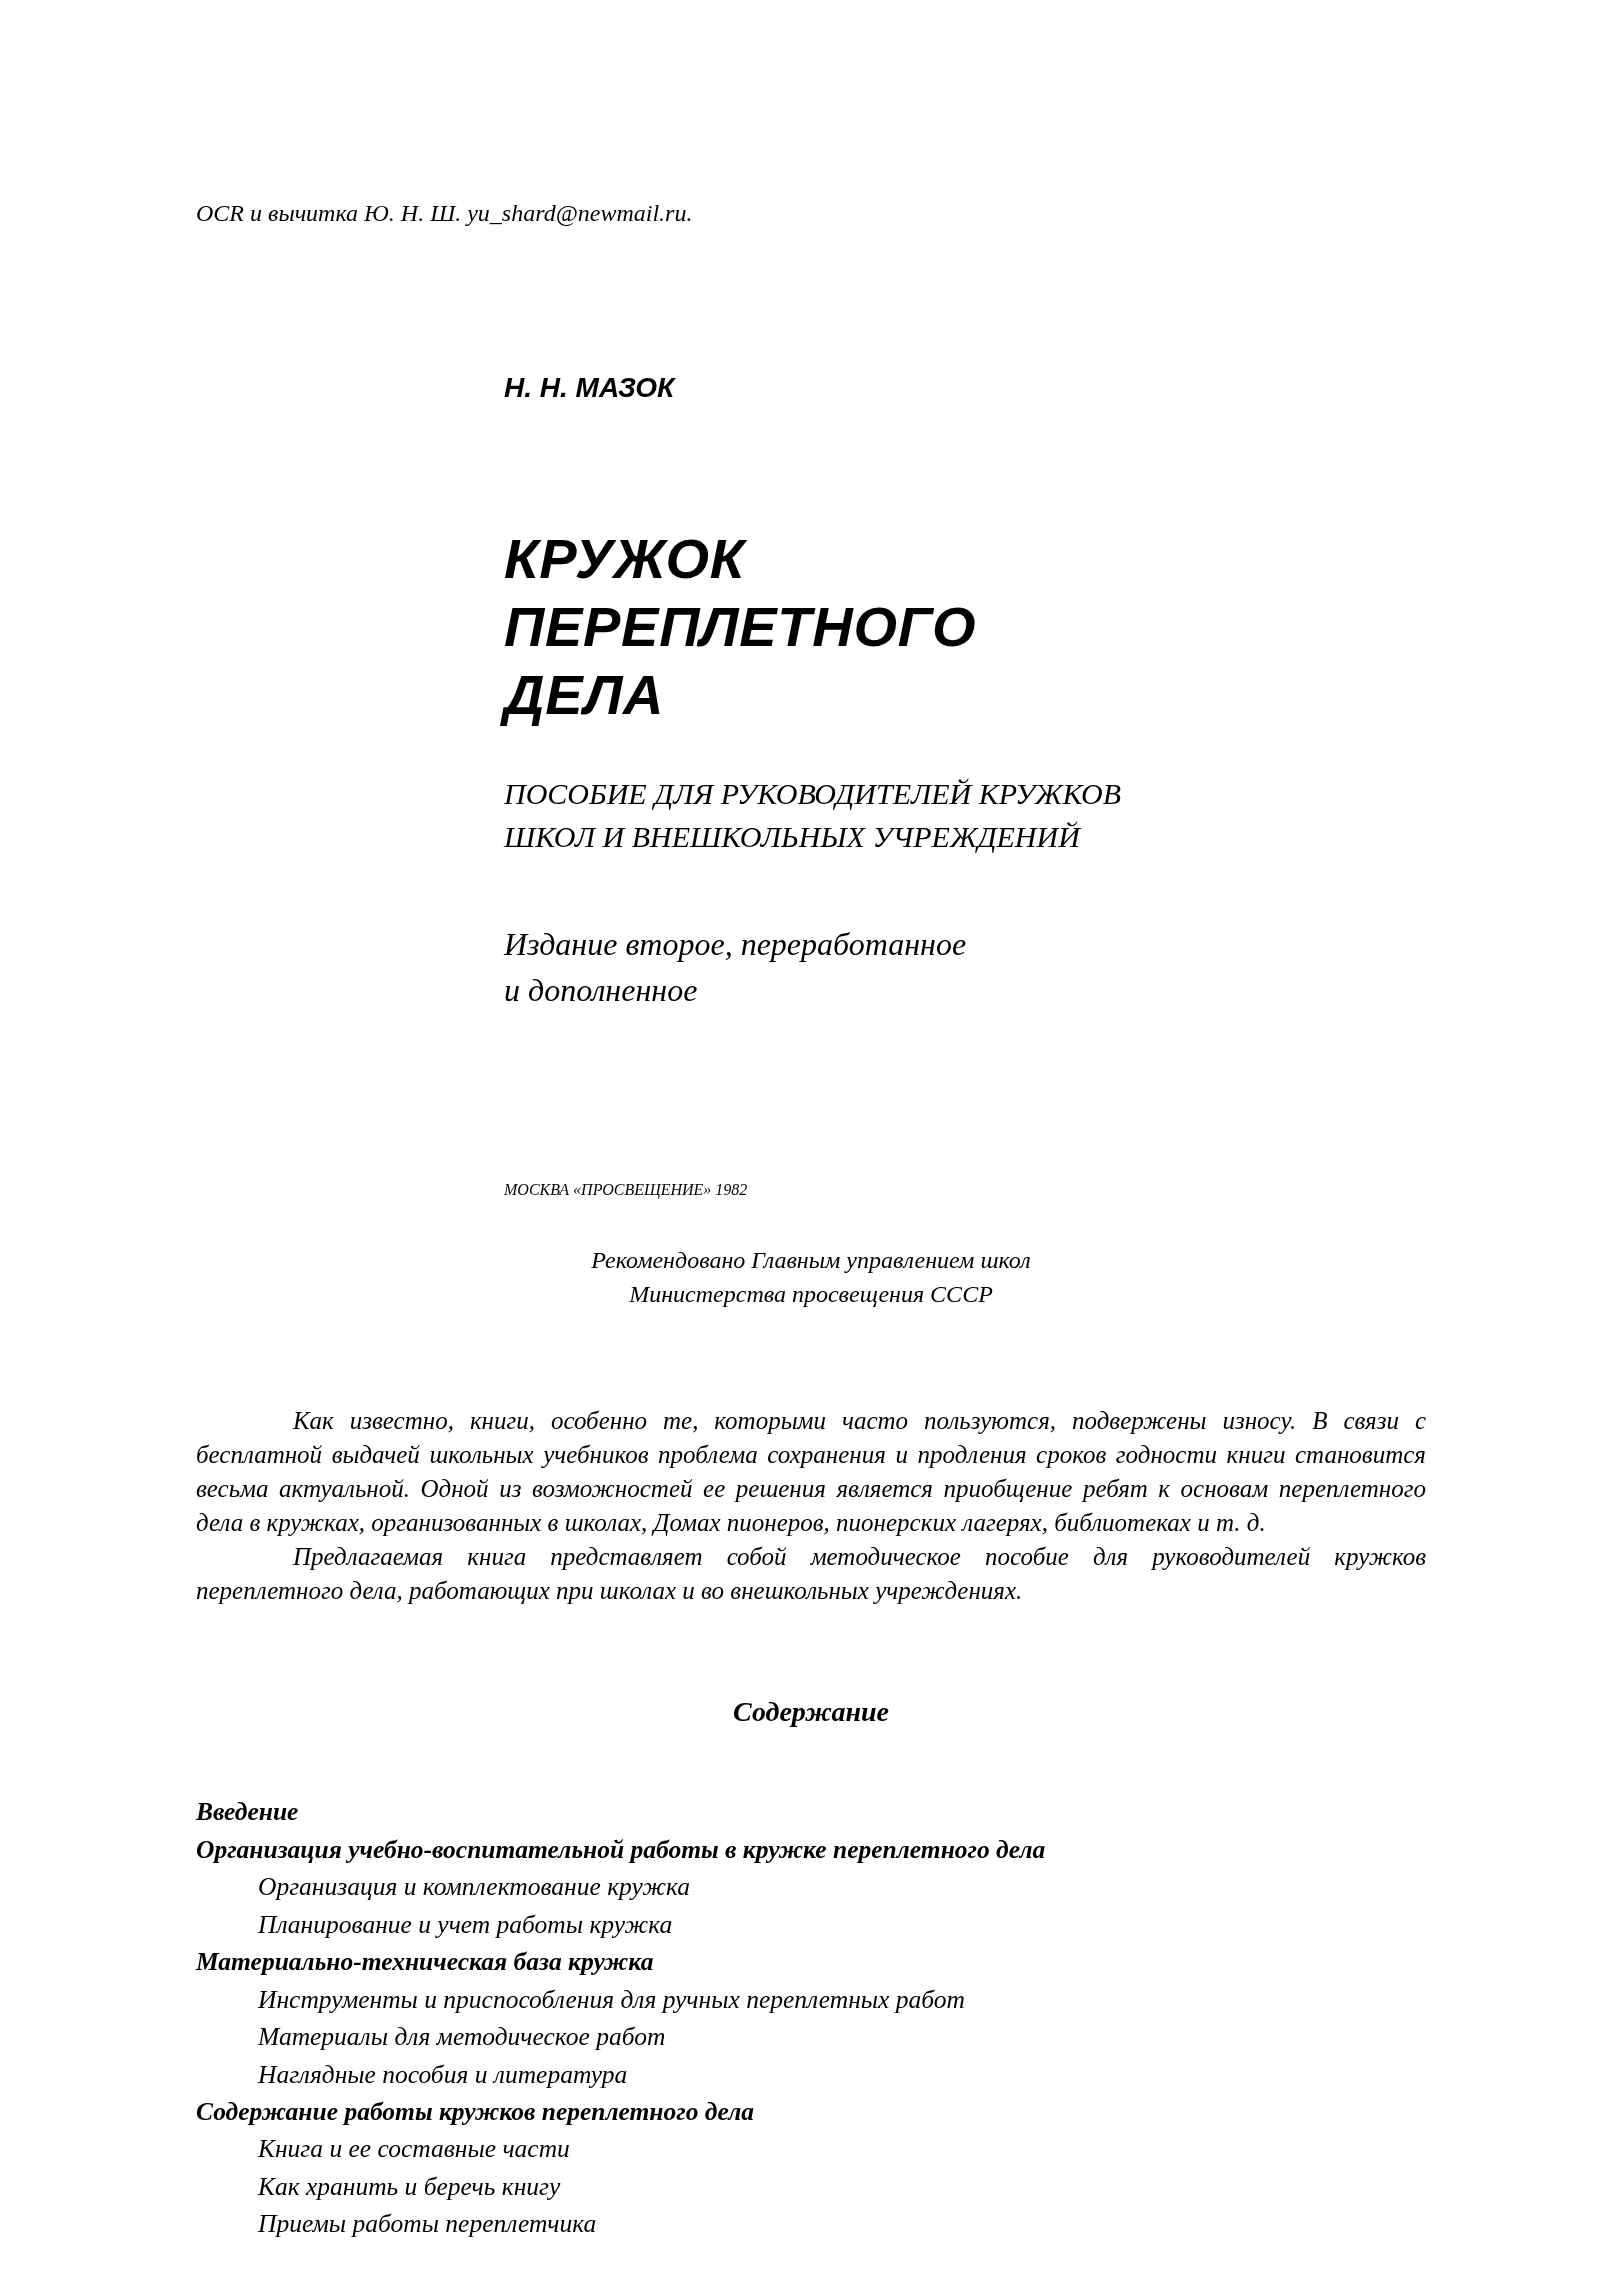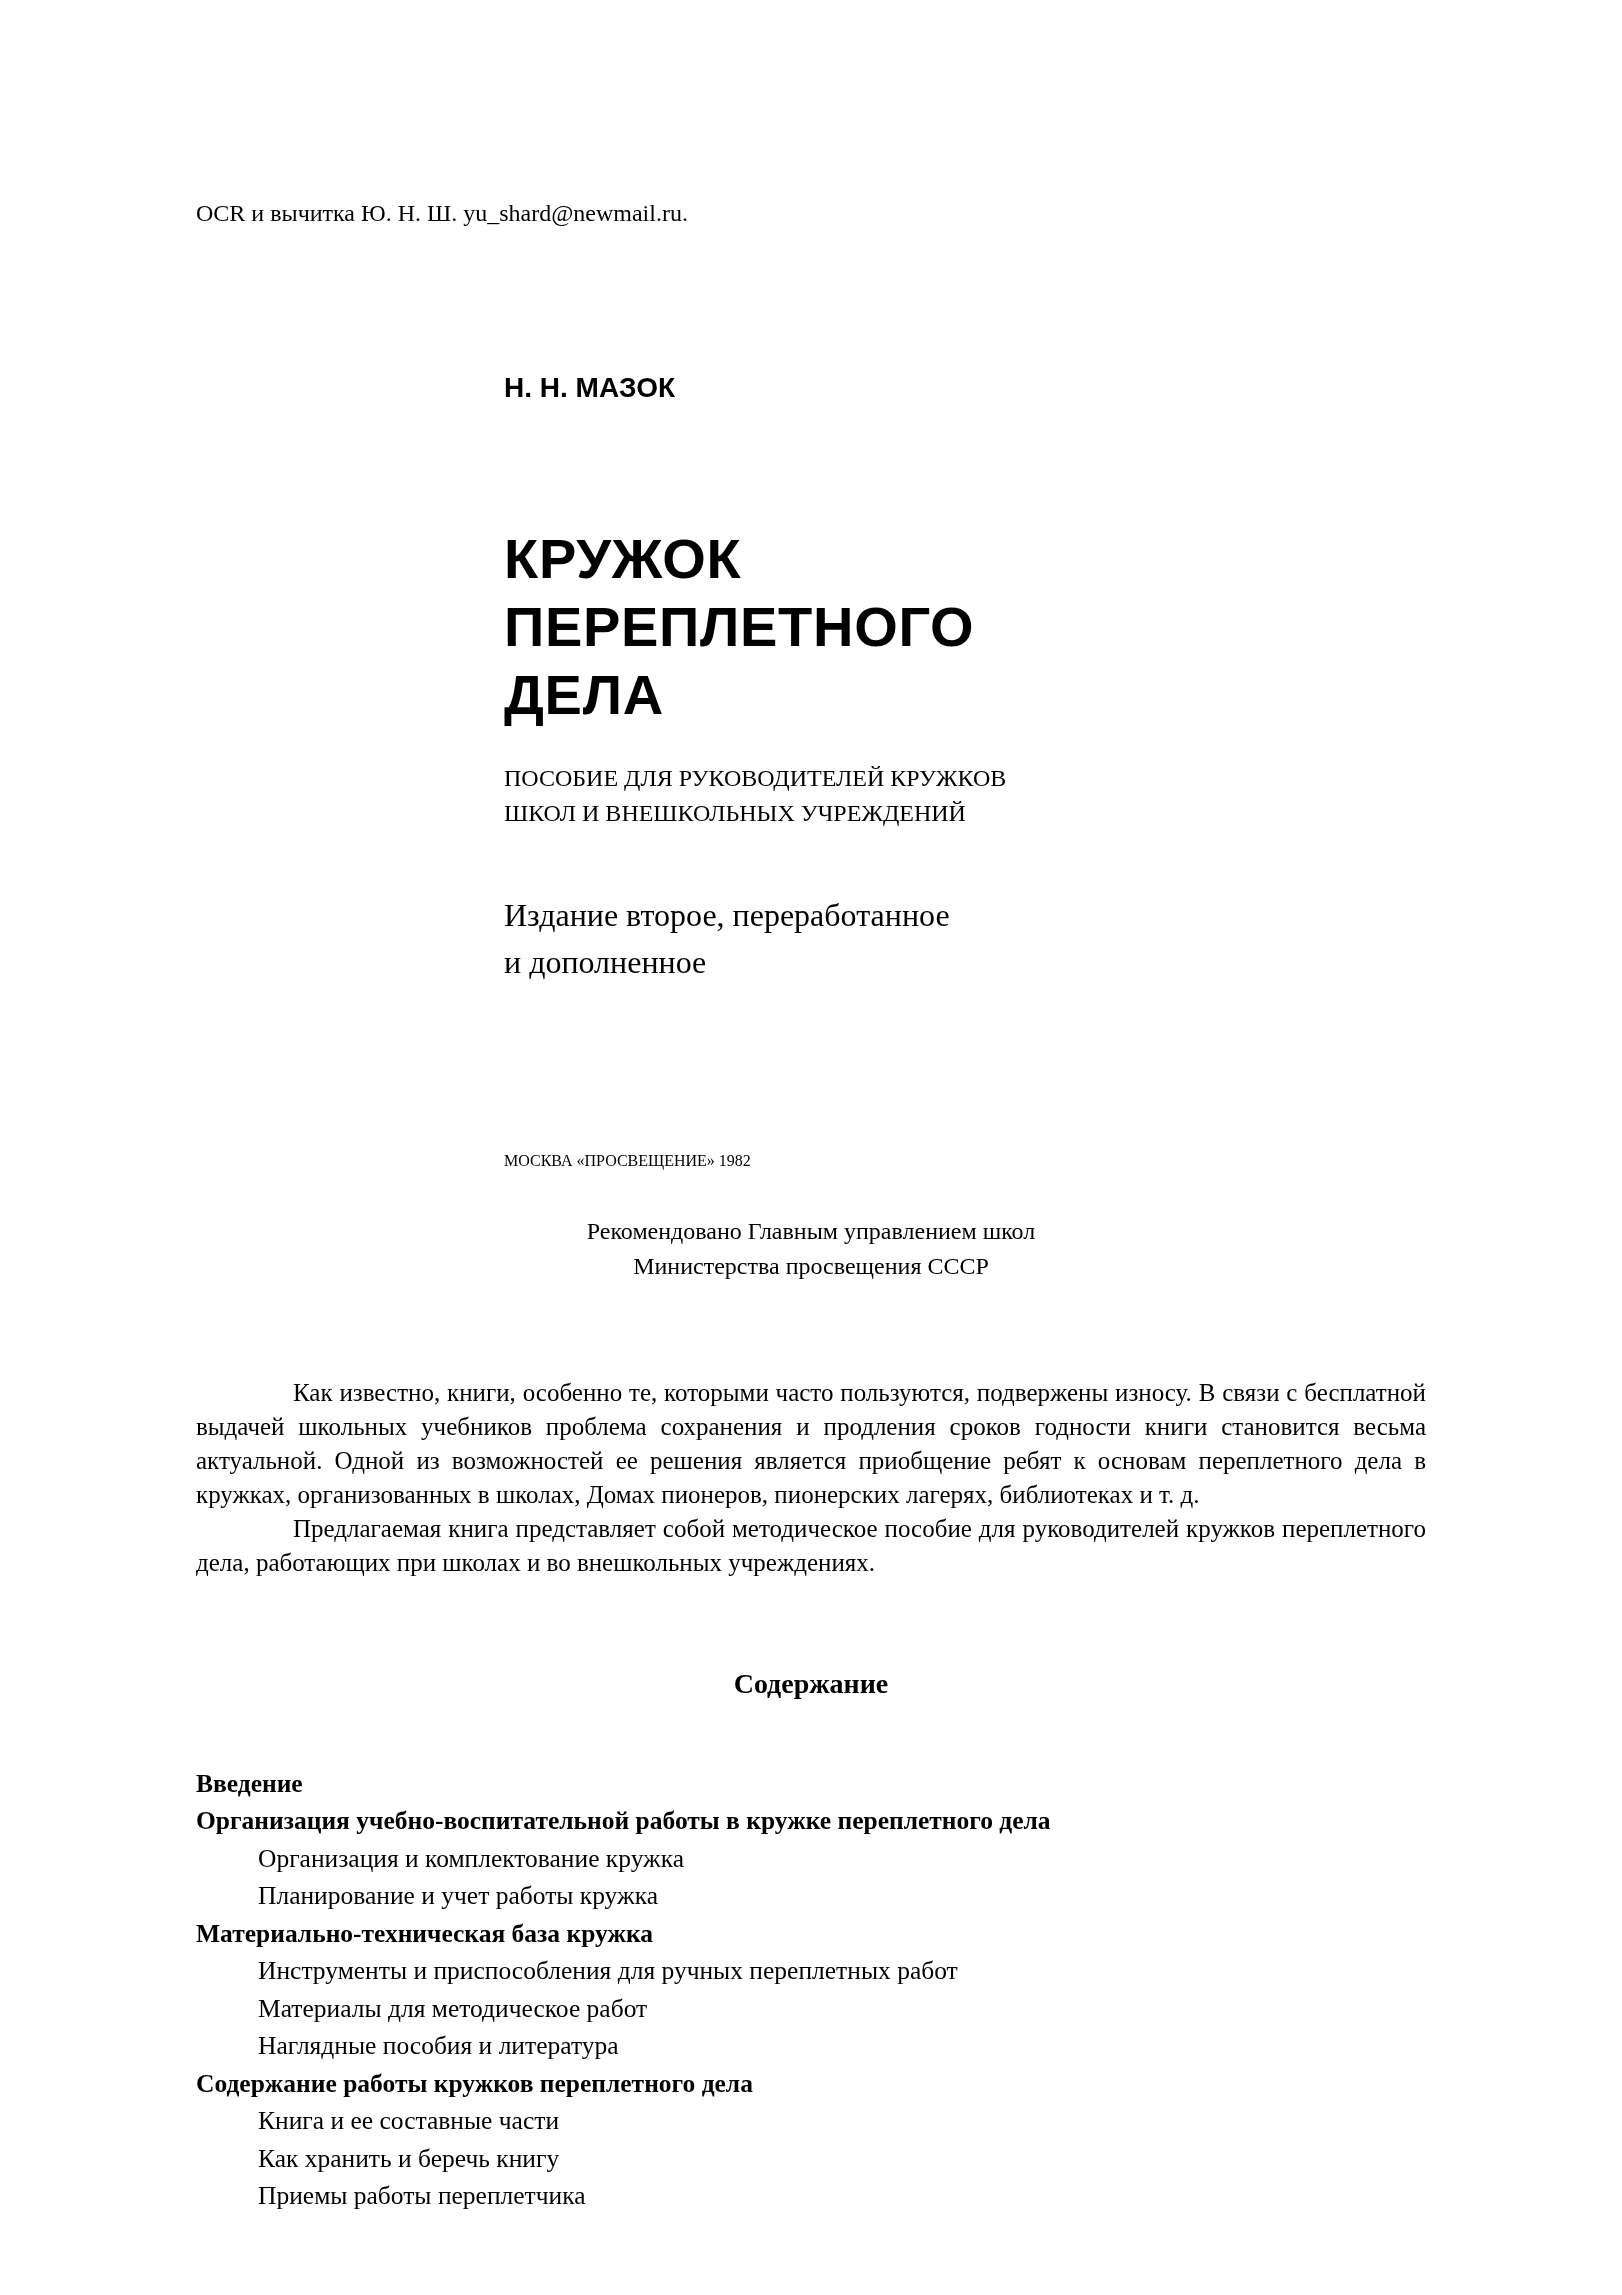--- a/index.html
+++ b/index.html
@@ -8,20 +8,21 @@
     background: #ffffff;
   }
   .page {
     position: relative;
     width: 1623px;
     height: 2295px;
     background: #ffffff;
     color: #000000;
     font-family: "Liberation Serif", serif;
     overflow: hidden;
+    font-style: italic;
   }
   .content {
     position: absolute;
     left: 196px;
     top: 0;
     width: 1230px;
   }
   .ocr-block {
     margin-top: 196px;
     font-size: 24px;
@@ -37,23 +38,23 @@
   .book-title {
     margin-top: 121px;
     margin-left: 308px;
     font-family: "Liberation Sans", sans-serif;
     font-weight: bold;
     font-size: 56px;
     line-height: 1.22;
     letter-spacing: 0.7px;
   }
   .subtitle {
-    margin-top: 31px;
+    margin-top: 42px;
     margin-left: 308px;
-    font-size: 24px;
+    font-size: 30px;
     line-height: 1.45;
   }
   .edition {
     margin-top: 62px;
     margin-left: 308px;
     font-size: 32px;
     line-height: 1.45;
   }
   .imprint {
     margin-top: 167px;

